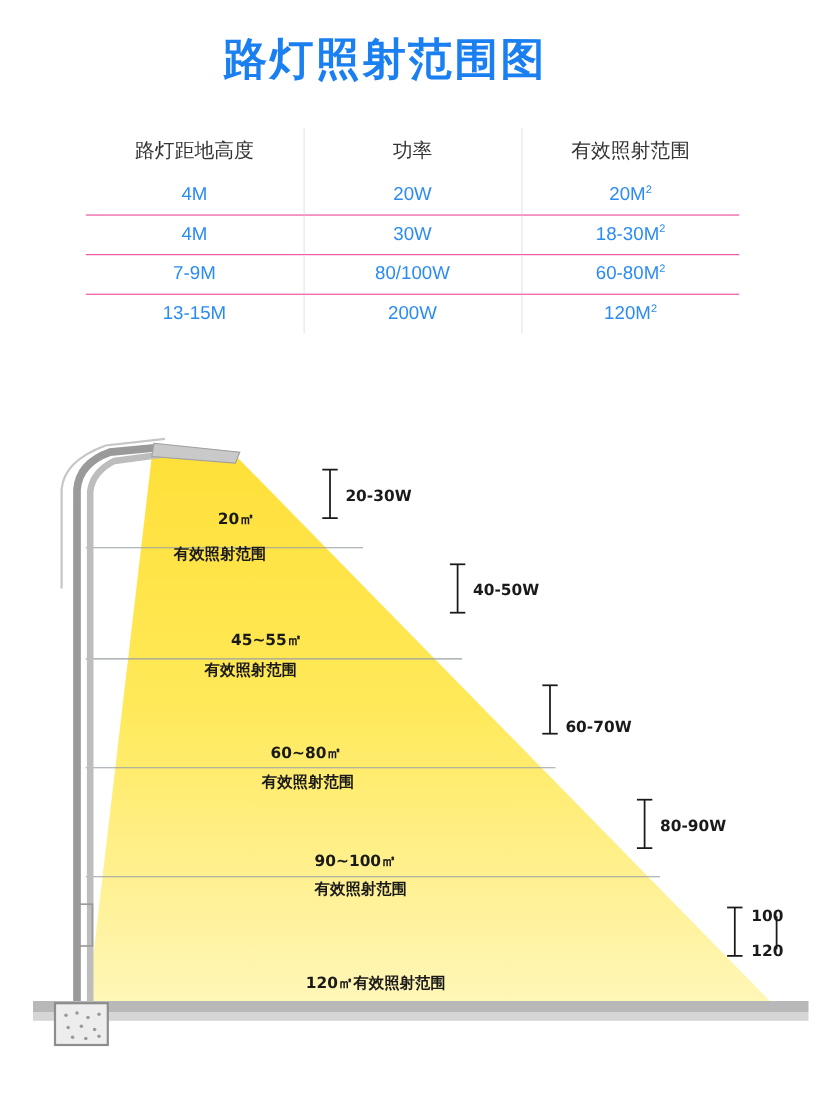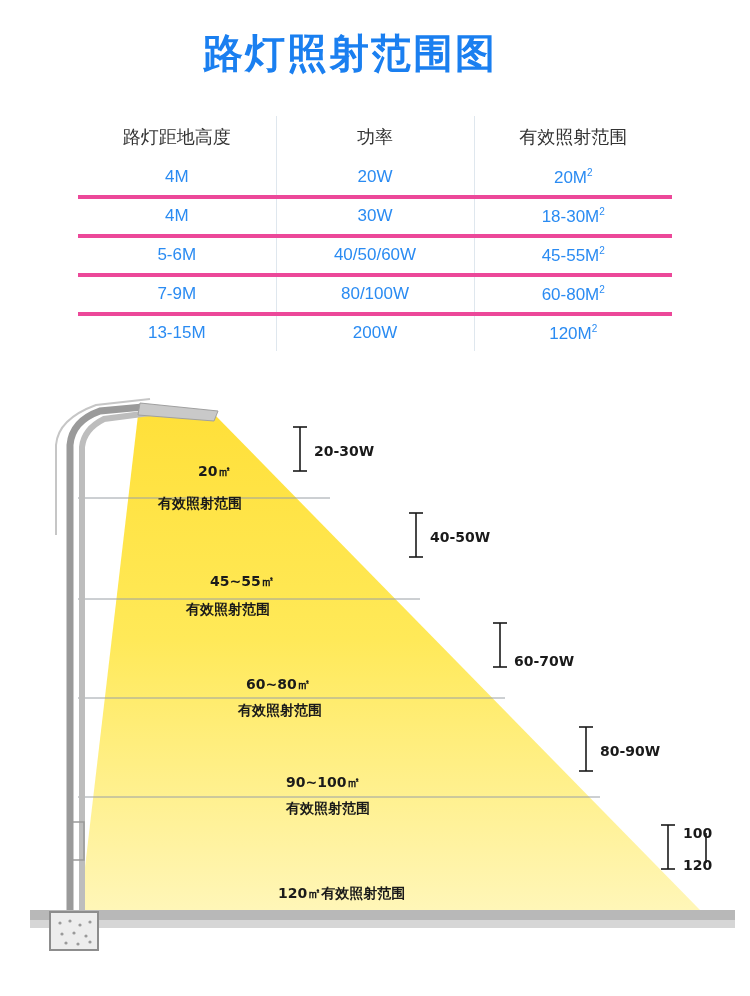--- a/index.html
+++ b/index.html
@@ -35,21 +35,21 @@
     top: 116px;
     left: 78px;
     width: 594px;
     border-collapse: collapse;
     font-size: 17px;
   }
   #spec-table td {
     text-align: center;
     padding: 6px 0 7px 0;
     color: #2a8bf2;
-    border-bottom: 4px solid #ec4899;
+    border-bottom: 1px solid #ec4899;
     border-right: 1px solid #dfe7ee;
     height: 22px;
   }
   #spec-table tr td:last-child { border-right: none; }
   #spec-table tr:last-child td { border-bottom: none; }
   #spec-table thead td {
     color: #333333;
     font-size: 18px;
     padding: 9px 0 11px 0;
   }
@@ -109,25 +109,20 @@
   <tbody>
     <tr>
       <td>4M</td>
       <td>20W</td>
       <td><span>20M</span><sup>2</sup></td>
     </tr>
     <tr>
       <td>4M</td>
       <td>30W</td>
       <td><span>18-30M</span><sup>2</sup></td>
-    </tr>
-    <tr>
-      <td>5-6M</td>
-      <td>40/50/60W</td>
-      <td><span>45-55M</span><sup>2</sup></td>
     </tr>
     <tr>
       <td>7-9M</td>
       <td>80/100W</td>
       <td><span>60-80M</span><sup>2</sup></td>
     </tr>
     <tr>
       <td>13-15M</td>
       <td>200W</td>
       <td><span>120M</span><sup>2</sup></td>

